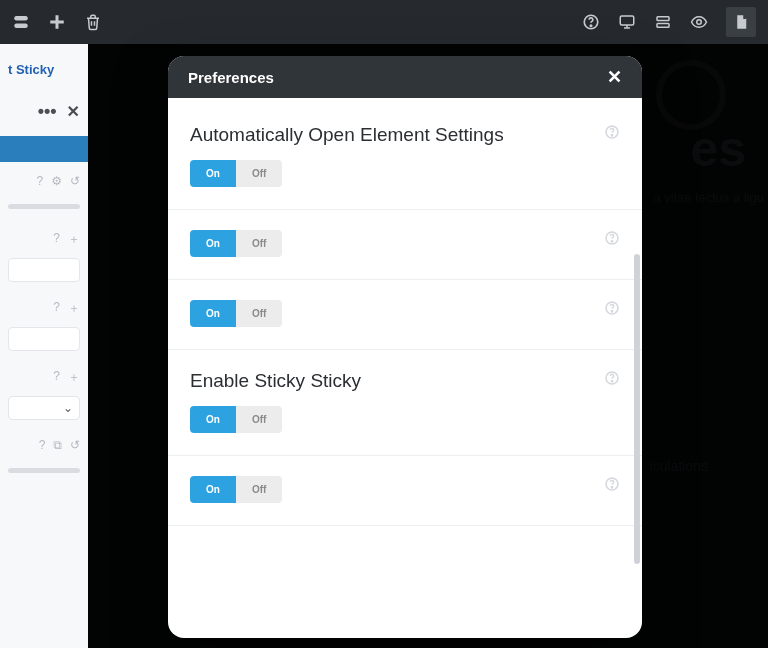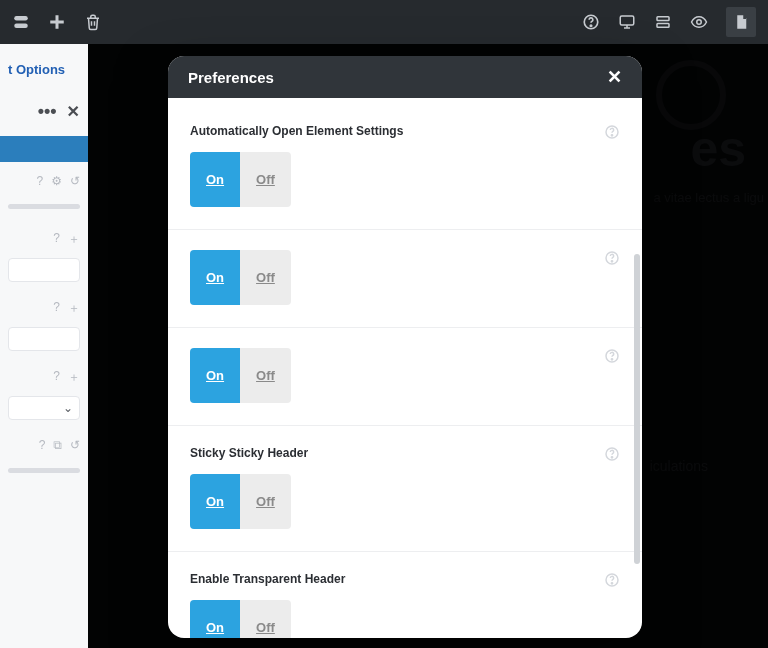--- a/index.html
+++ b/index.html
@@ -165,46 +165,45 @@
     padding-top:6px;
   }
   .setting {
     border-bottom:1px solid var(--border-light);
     padding:20px 22px 22px 22px;
     position:relative;
   }
   .setting:last-child { border-bottom:none; }
   .setting-title {
     color: var(--text-dark);
-    font-weight:700;
-    font-size:12px;
+    font-weight:400;
+    font-size:19px;
     margin-bottom:14px;
   }
   .setting-help {
     position:absolute;
     top:20px;
     right:22px;
     width:16px;
     height:16px;
     color:#d4d7dc;
     cursor:pointer;
   }
   .setting-help svg { width:16px; height:16px; }
   .toggle {
     display:inline-flex;
     border-radius:4px;
     overflow:hidden;
   }
   .toggle button {
     border:none;
-    padding:20px 16px;
-    font-size:13px;
+    padding:8px 16px;
+    font-size:10px;
     font-weight:700;
     cursor:pointer;
-    text-decoration:underline;
   }
   .toggle .on {
     background: var(--btn-on);
     color:#fff;
   }
   .toggle .off {
     background: var(--btn-off-bg);
     color: var(--btn-off-text);
   }
   
@@ -272,21 +271,21 @@
     </div>
     <div class="tb-icon active-tile">
       <svg viewBox="0 0 24 24" fill="currentColor">
           <path d="M7 3h8l4 4v14H7zM15 3v5h5"></path>
         </svg>
     </div>
   </div>
 </div>
 
 <div class="sidebar">
-  <div class="options-link">t Options</div>
+  <div class="options-link">t Sticky</div>
   <div class="dots-row">
     <span style="font-size:18px;font-weight:700;">•••</span>
     <span style="font-size:16px;font-weight:700;">✕</span>
   </div>
   <div class="bluebar"></div>
 
   <div class="mini-toolrow">
     <span>?</span>
     <span>⚙</span>
     <span>↺</span>
@@ -380,36 +379,35 @@
     </div>
 
     <div class="setting">
       <div class="setting-help">
         <svg viewBox="0 0 24 24" fill="none" stroke="currentColor" stroke-width="2.2">
             <circle cx="12" cy="12" r="9"></circle>
             <path d="M9.5 9a2.5 2.5 0 1 1 3.5 2.3c-.8.4-1 1-1 1.7"></path>
             <circle cx="12" cy="17" r="1" fill="currentColor"></circle>
           </svg>
       </div>
-      <div class="setting-title">Sticky Sticky Header</div>
+      <div class="setting-title">Enable Sticky Sticky</div>
       <div class="toggle">
         <button class="on">On</button>
         <button class="off">Off</button>
       </div>
     </div>
 
     <div class="setting">
       <div class="setting-help">
         <svg viewBox="0 0 24 24" fill="none" stroke="currentColor" stroke-width="2.2">
             <circle cx="12" cy="12" r="9"></circle>
             <path d="M9.5 9a2.5 2.5 0 1 1 3.5 2.3c-.8.4-1 1-1 1.7"></path>
             <circle cx="12" cy="17" r="1" fill="currentColor"></circle>
           </svg>
       </div>
-      <div class="setting-title">Enable Transparent Header</div>
       <div class="toggle">
         <button class="on">On</button>
         <button class="off">Off</button>
       </div>
     </div>
 
     <div class="setting" style="border-bottom:none;padding-bottom:6px;">
       
       
     </div>

